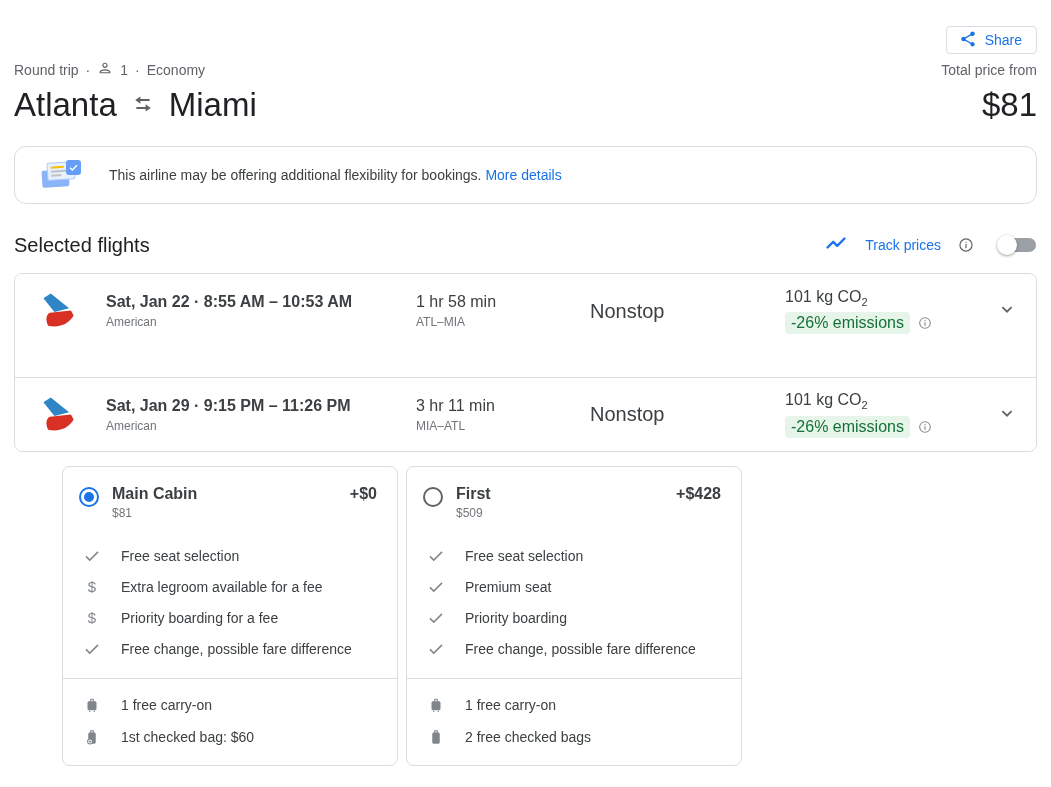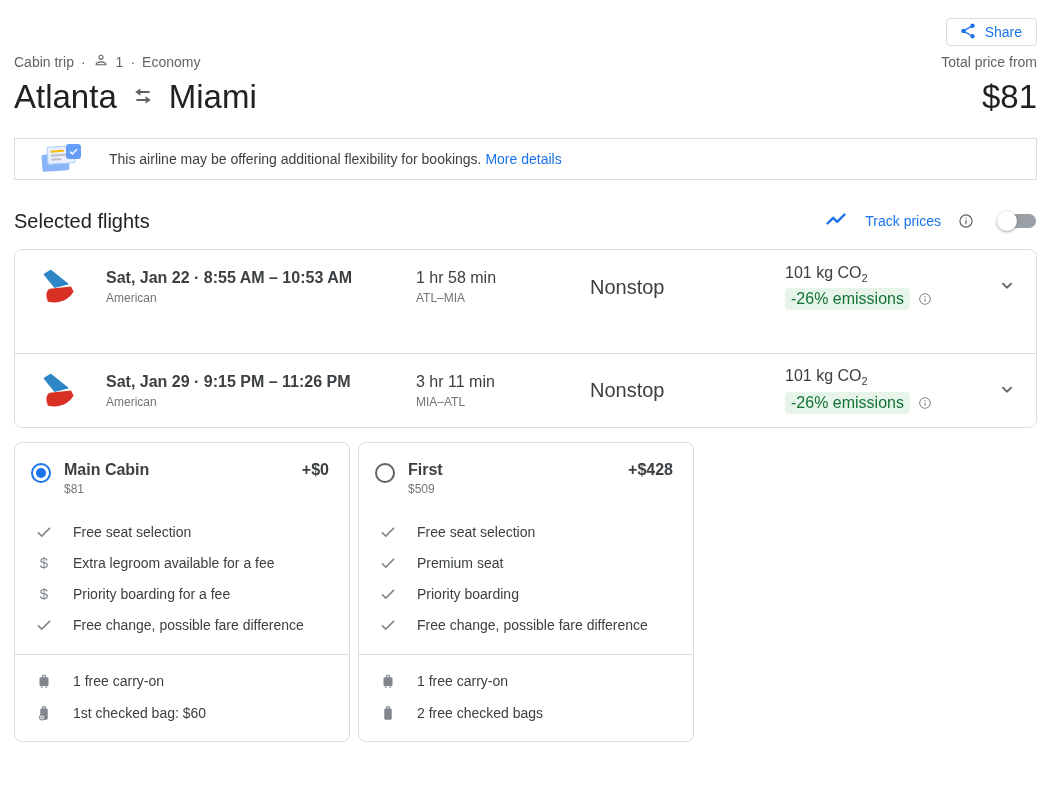--- a/index.html
+++ b/index.html
@@ -1,37 +1,37 @@
 <!DOCTYPE html>
 <html><head>
 <meta charset="utf-8">
 <style>
   * { box-sizing: border-box; margin: 0; padding: 0; }
   html, body { width: 1051px; height: 787px; background: #fff; overflow: hidden; }
   body { font-family: "Liberation Sans", "DejaVu Sans", sans-serif; color: #202124; }
-  .page { padding: 0 14px; width: 1051px; }
+  .page { padding: 8px 14px; width: 1051px; }
 
   
   .topbar { display: flex; justify-content: flex-end; padding-top: 18px; height: 46px; }
   .share-btn { display: inline-flex; align-items: center; gap: 8px; border: 1px solid #dadce0;
     border-radius: 4px; background: #fff; padding: 5px 14px 5px 12px; color: #1a73e8;
     font-size: 14px; font-weight: 500; cursor: pointer; }
 
   
   .header { display: flex; justify-content: space-between; align-items: flex-start; margin-top: 6px; }
   .trip-meta { display: flex; align-items: center; gap: 7px; font-size: 14px; color: #5f6368; }
   .trip-meta .sep { color: #5f6368; }
   .route-title { display: flex; align-items: center; gap: 14px; font-size: 33px; color: #202124;
     margin-top: 7px; font-weight: 400; letter-spacing: 0; }
   .price-block { text-align: right; }
   .price-label { font-size: 14px; color: #5f6368; padding-top: 2px; }
   .price-value { font-size: 33px; color: #202124; margin-top: 8px; }
 
   
-  .banner { margin-top: 22px; border: 1px solid #dadce0; border-radius: 0; height: 42px;
+  .banner { margin-top: 22px; border: 1px solid #dadce0; border-radius: 12px; height: 58px;
     display: flex; align-items: center; padding-left: 26px; }
   .banner-icon { position: relative; width: 40px; height: 36px; flex: 0 0 auto; }
   .bi-back { position: absolute; left: 1px; top: 13px; width: 27px; height: 17px; background: #8ab4f8;
     border-radius: 2px; transform: rotate(-4deg); }
   .bi-front { position: absolute; left: 6px; top: 5px; width: 28px; height: 18px; background: #e8f0fe;
     border: 1px solid #aecbfa; border-radius: 2px; transform: rotate(-4deg); padding: 3px 0 0 3px; }
   .bi-line1 { width: 13px; height: 2px; background: #fbbc04; margin-bottom: 2px; }
   .bi-line2 { width: 17px; height: 2px; background: #bdc1c6; margin-bottom: 2px; }
   .bi-line3 { width: 10px; height: 2px; background: #bdc1c6; }
   .bi-check { position: absolute; right: 0; top: 3px; width: 15px; height: 15px; background: #669df6;
@@ -64,21 +64,21 @@
   .fl-stops { width: 195px; font-size: 20px; color: #3c4043; }
   .fl-co2 { flex: 1; }
   .co2-line { font-size: 16px; color: #3c4043; }
   .co2-line sub { font-size: 11px; }
   .co2-badges { display: flex; align-items: center; gap: 8px; margin-top: 4px; }
   .emis-badge { background: #e6f4ea; color: #137333; font-size: 16px; padding: 2px 6px; border-radius: 4px; }
   .fl-chev { width: 48px; display: flex; justify-content: center; padding-right: 10px; }
 
   
   .fare-title { margin-top: 32px; font-size: 20px; font-weight: 400; color: #202124; }
-  .cards { display: flex; gap: 8px; margin-top: 14px; }
+  .cards { display: flex; gap: 8px; margin-top: 14px; margin-left: 48px; }
   .fare-card { width: 336px; border: 1px solid #dadce0; border-radius: 8px; background: #fff;
     padding-top: 18px; cursor: pointer; }
   .fc-head { display: flex; align-items: flex-start; padding: 0 20px 0 16px; }
   .radio { width: 20px; height: 20px; border-radius: 50%; border: 2px solid #5f6368; margin-top: 2px;
     flex: 0 0 auto; position: relative; cursor: pointer; }
   .radio.selected { border-color: #1a73e8; }
   .radio.selected::after { content: ""; position: absolute; left: 3px; top: 3px; width: 10px; height: 10px;
     border-radius: 50%; background: #1a73e8; }
   .fc-name-block { margin-left: 13px; flex: 1; }
   .fc-name { font-size: 16px; font-weight: 700; color: #3c4043; }
@@ -105,21 +105,21 @@
             <path d="M18 16.1c-.8 0-1.5.3-2 .8l-7.1-4.2c0-.2.1-.5.1-.7s0-.5-.1-.7l7-4.1c.6.5 1.3.8 2.1.8 1.7 0 3-1.3 3-3s-1.3-3-3-3-3 1.3-3 3c0 .2 0 .5.1.7l-7 4.1c-.6-.5-1.3-.8-2.1-.8-1.7 0-3 1.3-3 3s1.3 3 3 3c.8 0 1.5-.3 2.1-.8l7.1 4.2c0 .2-.1.4-.1.6 0 1.6 1.3 2.9 2.9 2.9s2.9-1.3 2.9-2.9-1.3-2.9-2.9-2.9z"></path>
           </svg>
       </span>
       <span>Share</span>
     </button>
   </div>
 
   <div class="header">
     <div>
       <div class="trip-meta">
-        <span>Cabin trip</span>
+        <span>Round trip</span>
         <span class="sep">·</span>
         <span>
           <svg viewBox="0 0 24 24" width="16" height="16" fill="#5f6368">
               <path d="M12 12c2.2 0 4-1.8 4-4s-1.8-4-4-4-4 1.8-4 4 1.8 4 4 4zm0 1.8c-2.7 0-8 1.3-8 4V20h16v-2.2c0-2.7-5.3-4-8-4zm6.2 4.4H5.8v-.4c0-.6 3-2.2 6.2-2.2s6.2 1.6 6.2 2.2v.4zM12 10.2A2.2 2.2 0 1 1 12 5.8a2.2 2.2 0 0 1 0 4.4z"></path>
             </svg>
         </span>
         <span>1</span>
         <span class="sep">·</span>
         <span>Economy</span>
       </div>

